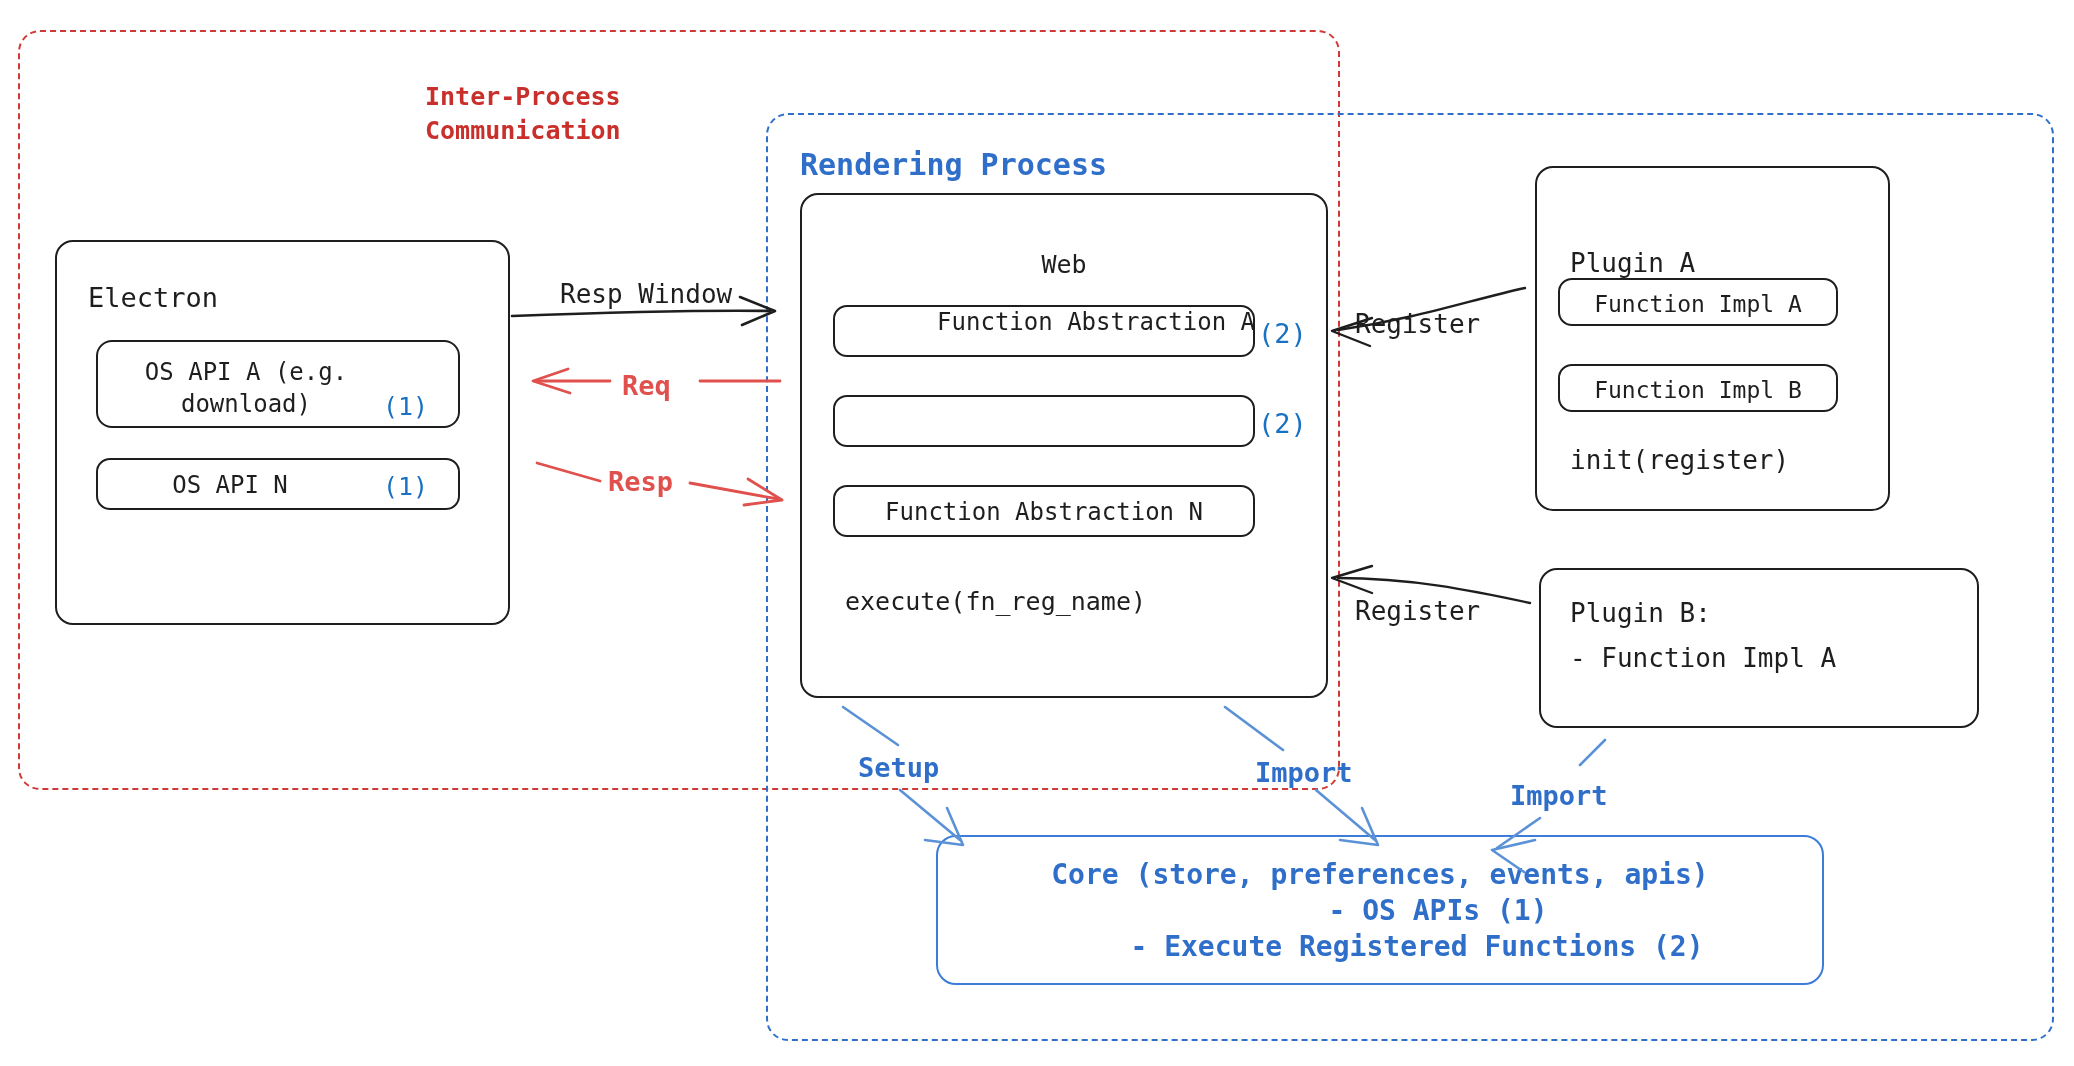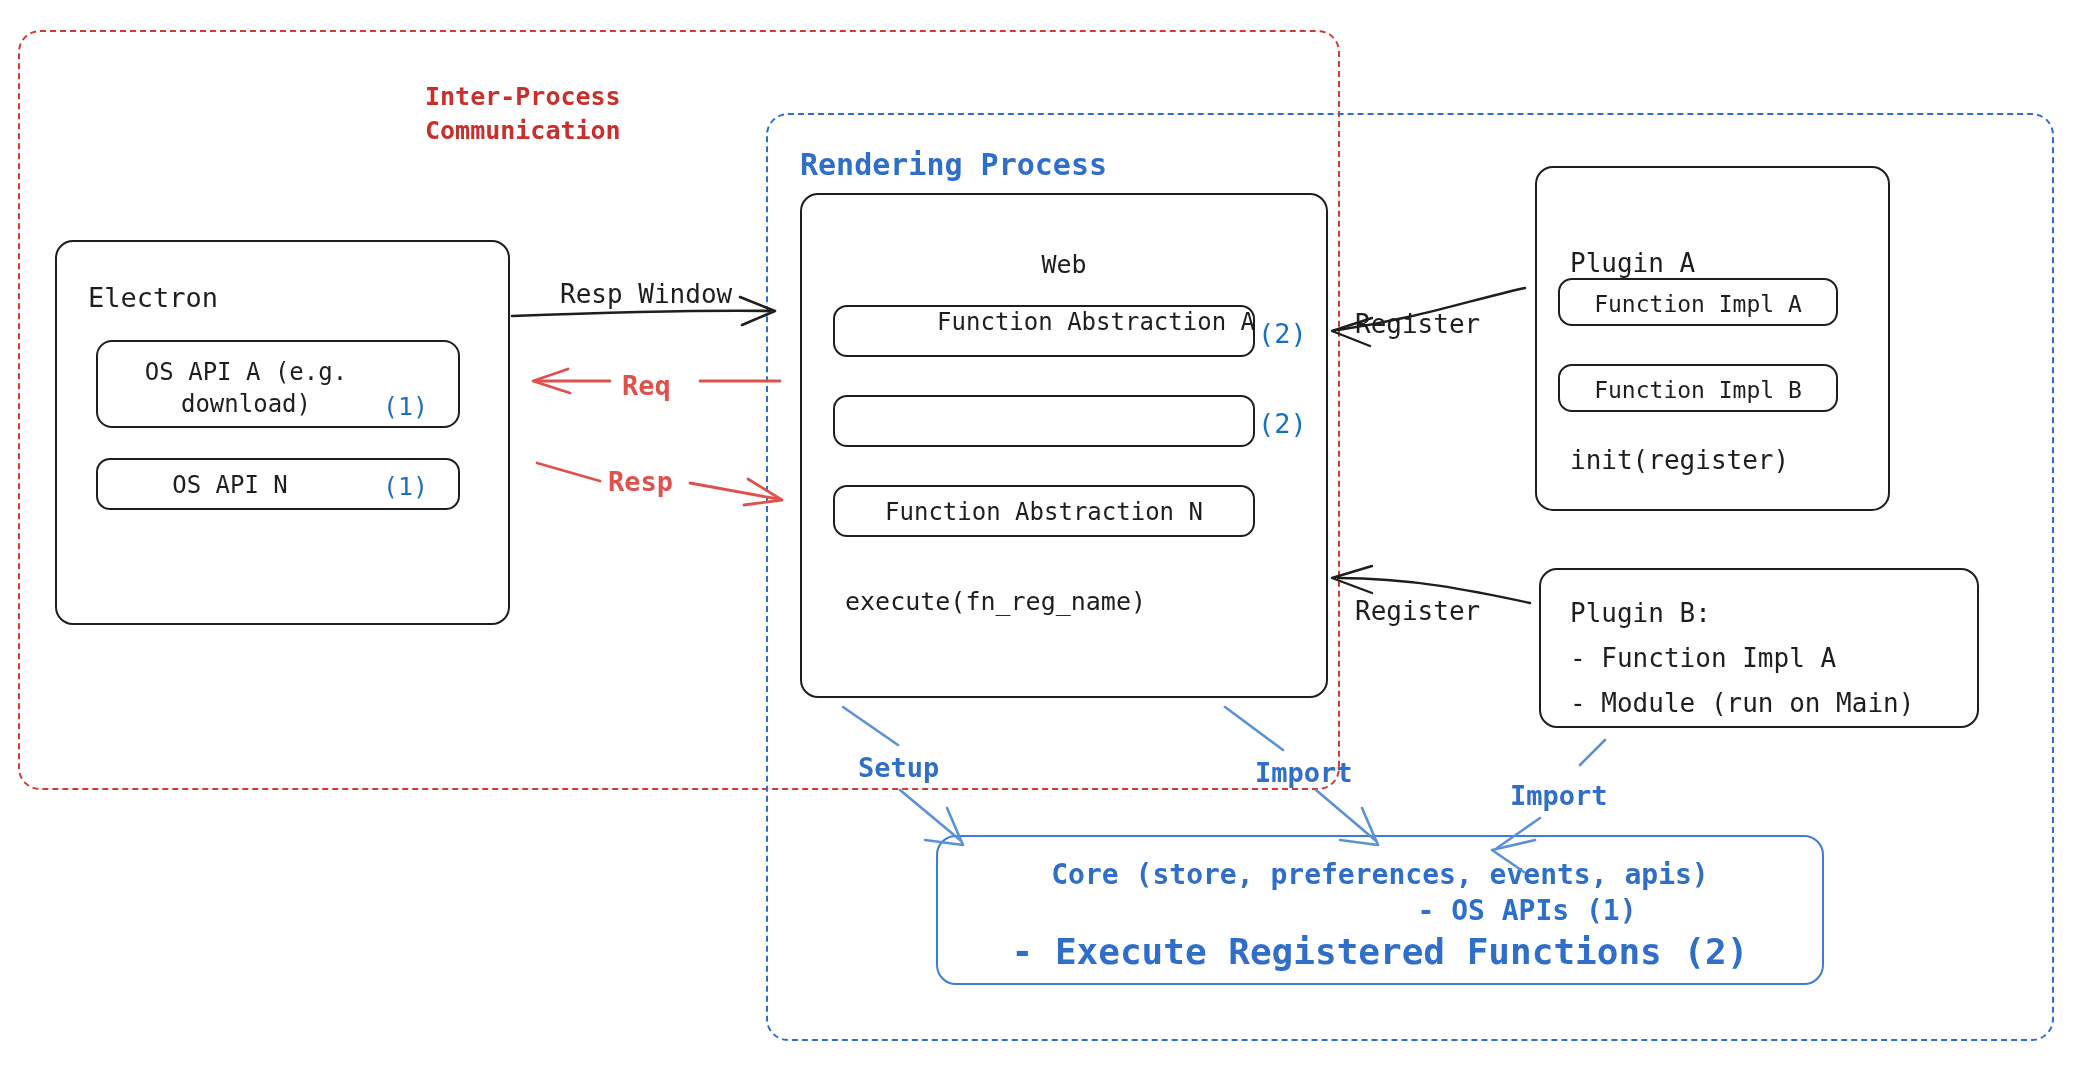--- a/index.html
+++ b/index.html
@@ -121,26 +121,25 @@
   <div class="nodelabel ctr" style="left:1558px; top:289px; width:280px; font-size:23px; text-align:center;">Function Impl A</div>
 
   <div class="node" style="left:1558px; top:364px; width:280px; height:48px; border-radius:14px;"></div>
   <div class="nodelabel ctr" style="left:1558px; top:375px; width:280px; font-size:23px; text-align:center;">Function Impl B</div>
 
   <div class="nodelabel lft" style="left:1570px; top:443px; font-size:26px;">init(register)</div>
 
   <div class="node" style="left:1539px; top:568px; width:440px; height:160px;"></div>
   <div class="nodelabel lft" style="left:1570px; top:596px; font-size:26px;">Plugin B:</div>
   <div class="nodelabel lft" style="left:1570px; top:641px; font-size:26px;">- Function Impl A</div>
-  <div class="nodelabel lft" style="left:1570px; top:686px; font-size:26px;">- Module (run on Main)</div>
 
   <div class="corebox" style="left:936px; top:835px; width:888px; height:150px;"></div>
   <div class="coretext" style="left:936px; top:857px; width:888px; font-size:28px;">Core (store, preferences, events, apis)</div>
-  <div class="coretext" style="left:973px; top:893px; width:1044px; font-size:28px;padding-left:32px;">- OS APIs (1)</div>
-  <div class="coretext" style="left:936px; top:929px; width:888px; font-size:36px;">- Execute Registered Functions (2)</div>
+  <div class="coretext" style="left:884px; top:893px; width:1044px; font-size:28px;padding-left:32px;">- OS APIs (1)</div>
+  <div class="coretext" style="left:936px; top:929px; width:888px; font-size:28px;padding-left:37px;">- Execute Registered Functions (2)</div>
 
   <div class="caption cap-dark" style="left:560px; top:277px; font-size:26px;">Resp Window</div>
 
   <div class="caption cap-red" style="left:622px; top:368px; font-size:27px; font-weight:bold; color:#e0504c;">Req</div>
 
   <div class="caption cap-red" style="left:608px; top:464px; font-size:27px; font-weight:bold; color:#e0504c;">Resp</div>
 
   <div class="caption cap-dark" style="left:1355px; top:307px; font-size:26px;">Register</div>
 
   <div class="caption cap-dark" style="left:1355px; top:594px; font-size:26px;">Register</div>

